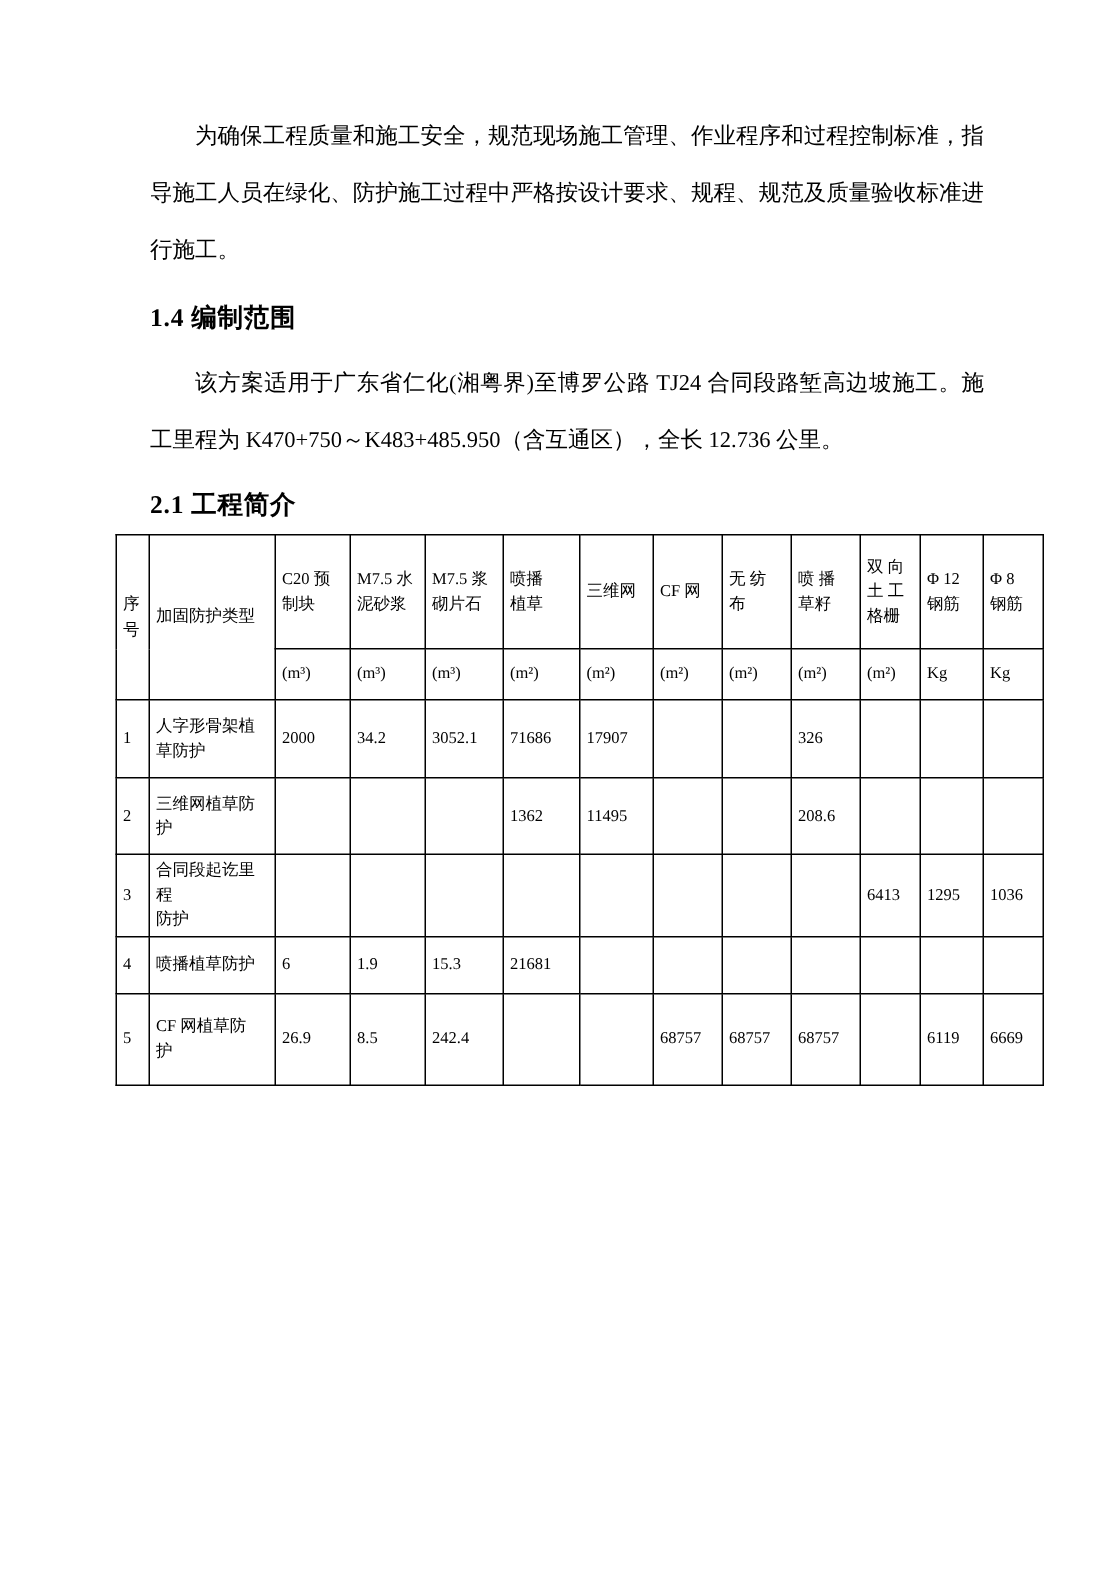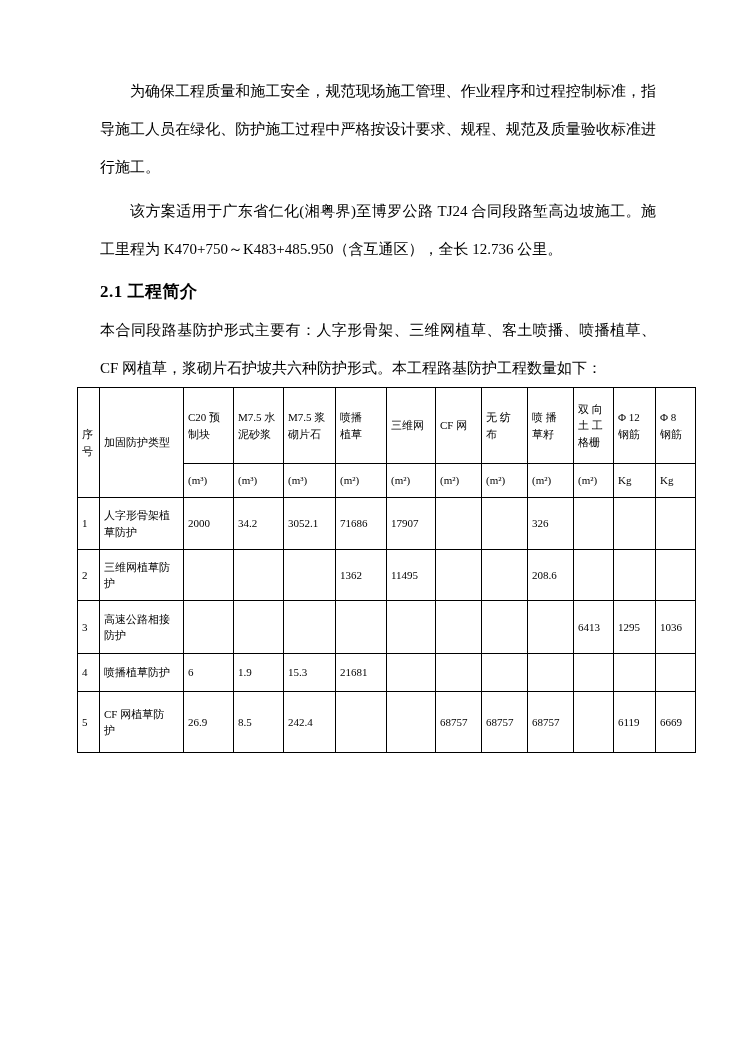--- a/index.html
+++ b/index.html
@@ -53,25 +53,25 @@
   .quantity-table tbody tr:nth-child(4) td { height: 38px; }
   .quantity-table tbody tr:nth-child(5) td { height: 61px; }
 </style>
 </head>
 <body>
 
 <div class="page">
 
   <p class="body-p indent p-sp">为确保工程质量和施工安全，规范现场施工管理、作业程序和过程控制标准，指导施工人员在绿化、防护施工过程中严格按设计要求、规程、规范及质量验收标准进行施工。</p>
 
+  <h2 class="sec-heading h-14">1.4 编制范围</h2>
   <p class="body-p indent p-sp">该方案适用于广东省仁化(湘粤界)至博罗公路 TJ24 合同段路堑高边坡施工。施工里程为 K470+750～K483+485.950（含互通区），全长 12.736 公里。</p>
 
   <h2 class="sec-heading h-21">2.1 工程简介</h2>
 
-  <p class="body-p">本合同段路基防护形式主要有：人字形骨架、三维网植草、客土喷播、喷播植草、CF 网植草，浆砌片石护坡共六种防护形式。本工程路基防护工程数量如下：</p>
 
 
   <table class="quantity-table">
     <colgroup>
       <col style="width:22px">
         <col style="width:84px">
       <col style="width:50px">
         <col style="width:50px">
         <col style="width:52px">
       <col style="width:51px">
@@ -152,21 +152,21 @@
           <td class="c-val">11495</td>
           <td class="c-val"></td>
           <td class="c-val"></td>
           <td class="c-val">208.6</td>
           <td class="c-val"></td>
           <td class="c-val"></td>
           <td class="c-val"></td>
         </tr>
         <tr>
           <td class="c-seq">3</td>
-          <td class="c-type">高速公路相接
+          <td class="c-type">合同段起讫里程
 防护</td>
           <td class="c-val"></td>
           <td class="c-val"></td>
           <td class="c-val"></td>
           <td class="c-val"></td>
           <td class="c-val"></td>
           <td class="c-val"></td>
           <td class="c-val"></td>
           <td class="c-val"></td>
           <td class="c-val">6413</td>

